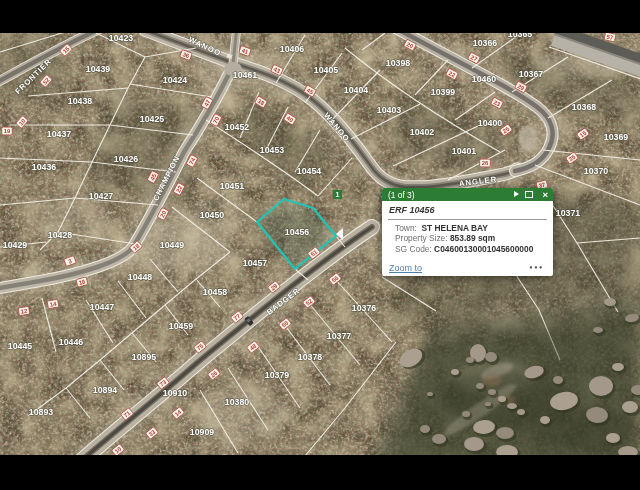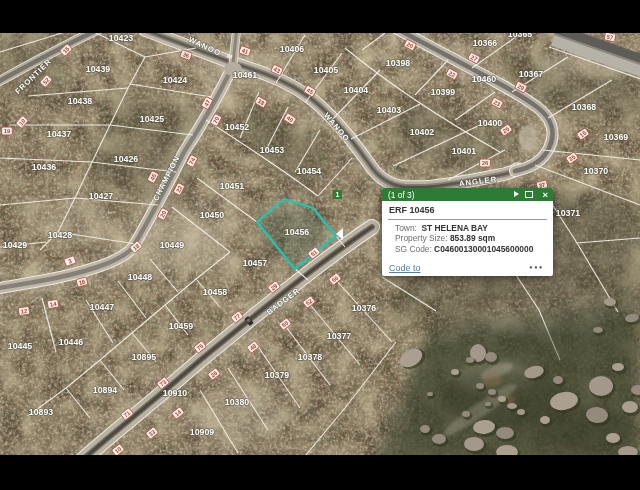--- a/index.html
+++ b/index.html
@@ -570,27 +570,27 @@
   <div style="position:absolute;left:0;top:0;right:0;height:12.5px;background:#2d7c33;border-radius:2px 2px 0 0;color:#fff;">
     <span style="position:absolute;left:6px;top:1.5px;font-size:8.4px;">(1 of 3)</span>
 
     <span style="position:absolute;right:34px;top:3px;width:0;height:0;border-top:3.2px solid transparent;border-bottom:3.2px solid transparent;border-left:5.5px solid #fff;"></span>
 
     <span style="position:absolute;right:20px;top:3.4px;width:6px;height:4.5px;border:1.3px solid #fff;"></span>
 
     <span style="position:absolute;right:5px;top:0.5px;font-size:9.5px;font-weight:bold;">×</span>
   </div>
 
-  <div style="position:absolute;left:7px;top:17px;font-size:9px;font-weight:bold;color:#333;">ERF 10456</div>
+  <div style="position:absolute;left:7px;top:17px;font-size:9px;font-weight:bold;color:#333;font-style:italic;">ERF 10456</div>
 
   <div style="position:absolute;left:6px;top:31px;width:159px;height:1px;background:#9a9a9a;"></div>
 
   <div style="position:absolute;left:13px;top:35px;font-size:8.4px;color:#6e6e6e;line-height:10.3px;white-space:nowrap;">
     Town:&nbsp; <b style="color:#323232;">ST HELENA BAY</b><br>
     Property Size: <b style="color:#323232;">853.89 sqm</b><br>
     SG Code: <b style="color:#323232;">C04600130001045600000</b>
   </div>
 
-  <div style="position:absolute;left:7px;top:75px;font-size:9px;color:#4e81ad;text-decoration:underline;">Code to</div>
+  <div style="position:absolute;left:7px;top:75px;font-size:9px;color:#4e81ad;text-decoration:underline;">Zoom to</div>
 
   <div style="position:absolute;right:9px;top:76px;font-size:5.5px;font-weight:bold;color:#555;letter-spacing:1.6px;">●●●</div>
 </div>
 </div>
 
 </body></html>

